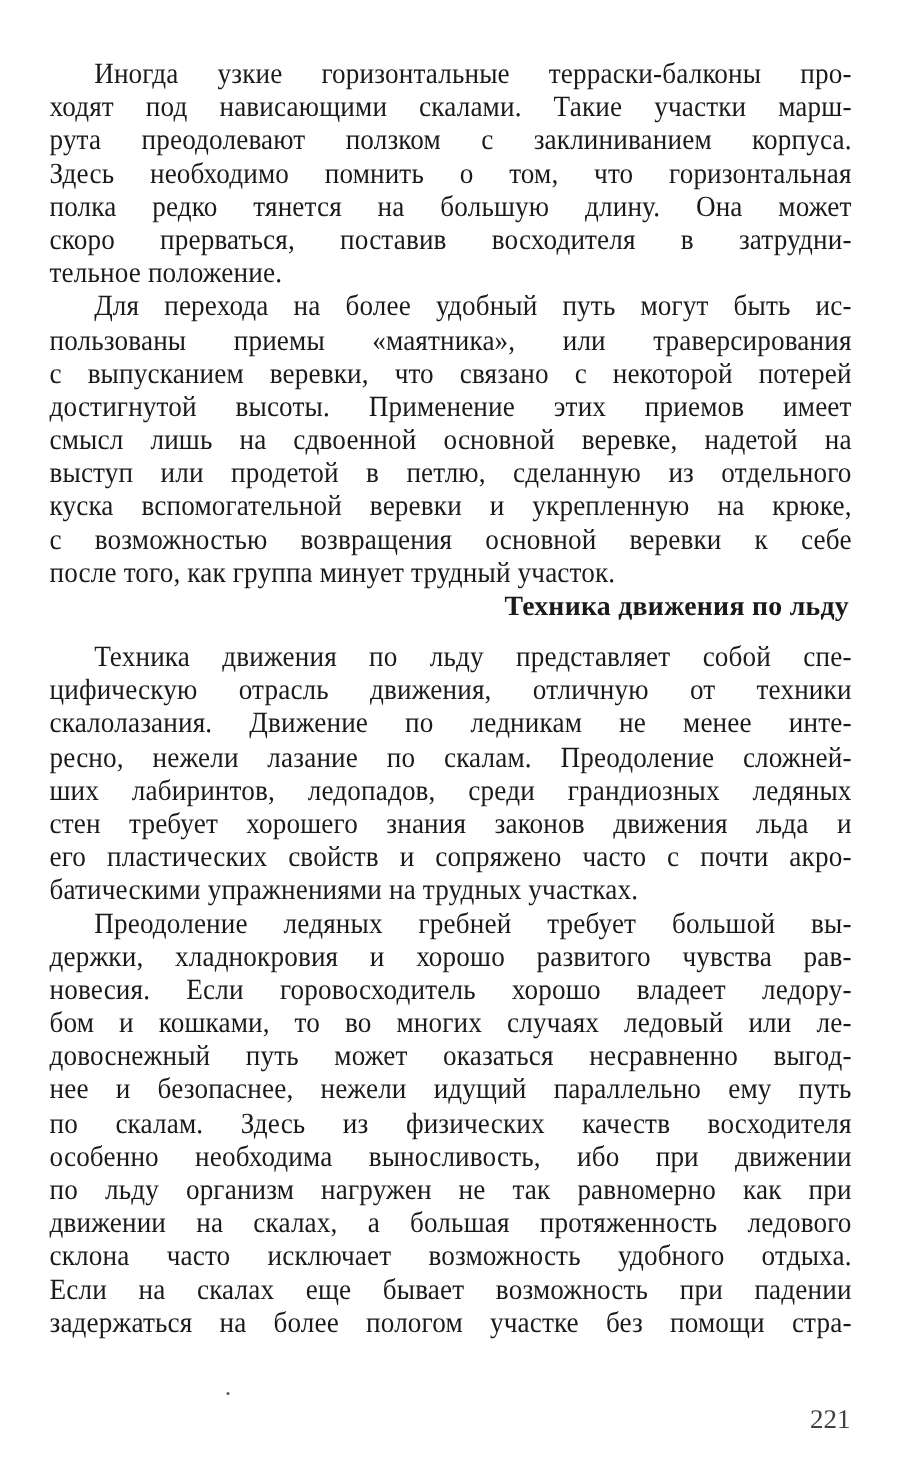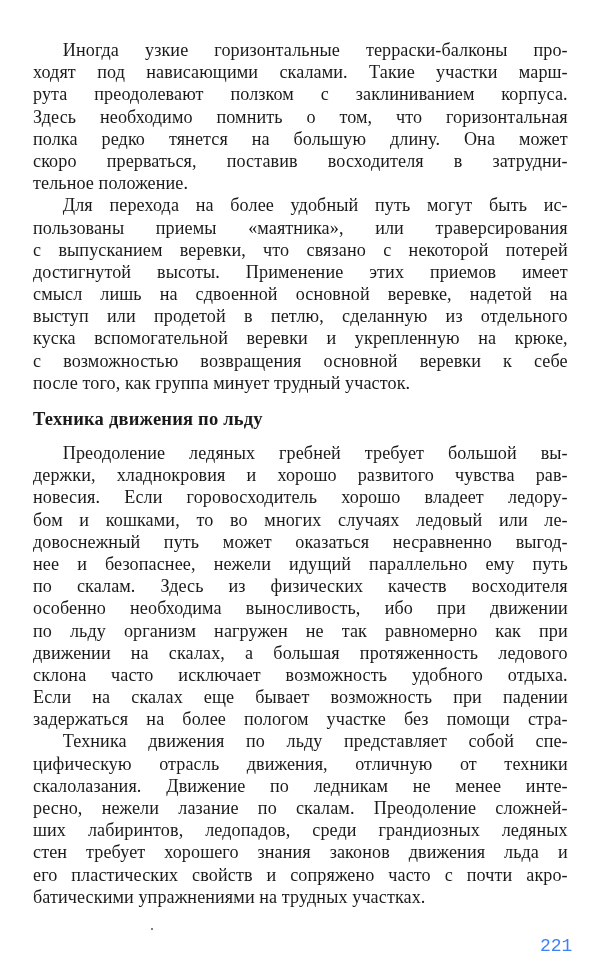--- a/index.html
+++ b/index.html
@@ -36,34 +36,33 @@
     .line.last {
       text-align-last: left;
     }
     .line.indent {
       padding-left: 32px;
       width: 543px;
     }
     .heading {
       height: 22px;
       line-height: 22px;
-      margin-top: 14px;
       margin-bottom: 12px;
-      text-align: left;
+      text-align: right;
       font-weight: bold;
       font-size: 18.5px;
       letter-spacing: 0.2px;
     }
     .page-number {
       position: absolute;
       left: 540px;
       top: 936px;
       font-size: 18px;
-      font-family: Liberation Mono, monospace;
-      color: #3b82f6;
+      font-family: Liberation Serif, serif;
+      color: #404040;
     }
     .speck {
       position: absolute;
       left: 151px;
       top: 928px;
       width: 2px;
       height: 2px;
       background: #555;
       border-radius: 1px;
     }
@@ -92,42 +91,42 @@
     <div class="line">смысл лишь на сдвоенной основной веревке, надетой на</div>
     <div class="line">выступ или продетой в петлю, сделанную из отдельного</div>
     <div class="line">куска вспомогательной веревки и укрепленную на крюке,</div>
     <div class="line">с возможностью возвращения основной веревки к себе</div>
     <div class="line last">после того, как группа минует трудный участок.</div>
   </div>
 
   <div class="heading">Техника движения по льду</div>
 
   <div>
+    <div class="line indent">Техника движения по льду представляет собой спе-</div>
+    <div class="line">цифическую отрасль движения, отличную от техники</div>
+    <div class="line">скалолазания. Движение по ледникам не менее инте-</div>
+    <div class="line">ресно, нежели лазание по скалам. Преодоление сложней-</div>
+    <div class="line">ших лабиринтов, ледопадов, среди грандиозных ледяных</div>
+    <div class="line">стен требует хорошего знания законов движения льда и</div>
+    <div class="line">его пластических свойств и сопряжено часто с почти акро-</div>
+    <div class="line last">батическими упражнениями на трудных участках.</div>
+  </div>
+
+  <div>
     <div class="line indent">Преодоление ледяных гребней требует большой вы-</div>
     <div class="line">держки, хладнокровия и хорошо развитого чувства рав-</div>
     <div class="line">новесия. Если горовосходитель хорошо владеет ледору-</div>
     <div class="line">бом и кошками, то во многих случаях ледовый или ле-</div>
     <div class="line">довоснежный путь может оказаться несравненно выгод-</div>
     <div class="line">нее и безопаснее, нежели идущий параллельно ему путь</div>
     <div class="line">по скалам. Здесь из физических качеств восходителя</div>
     <div class="line">особенно необходима выносливость, ибо при движении</div>
     <div class="line">по льду организм нагружен не так равномерно как при</div>
     <div class="line">движении на скалах, а большая протяженность ледового</div>
     <div class="line">склона часто исключает возможность удобного отдыха.</div>
     <div class="line">Если на скалах еще бывает возможность при падении</div>
     <div class="line">задержаться на более пологом участке без помощи стра-</div>
 
   </div>
-
-  <div>
-    <div class="line indent">Техника движения по льду представляет собой спе-</div>
-    <div class="line">цифическую отрасль движения, отличную от техники</div>
-    <div class="line">скалолазания. Движение по ледникам не менее инте-</div>
-    <div class="line">ресно, нежели лазание по скалам. Преодоление сложней-</div>
-    <div class="line">ших лабиринтов, ледопадов, среди грандиозных ледяных</div>
-    <div class="line">стен требует хорошего знания законов движения льда и</div>
-    <div class="line">его пластических свойств и сопряжено часто с почти акро-</div>
-    <div class="line last">батическими упражнениями на трудных участках.</div>
-  </div>
 </div>
 
 <div class="speck"></div>
 <div class="page-number">221</div>
 
 </body></html>

